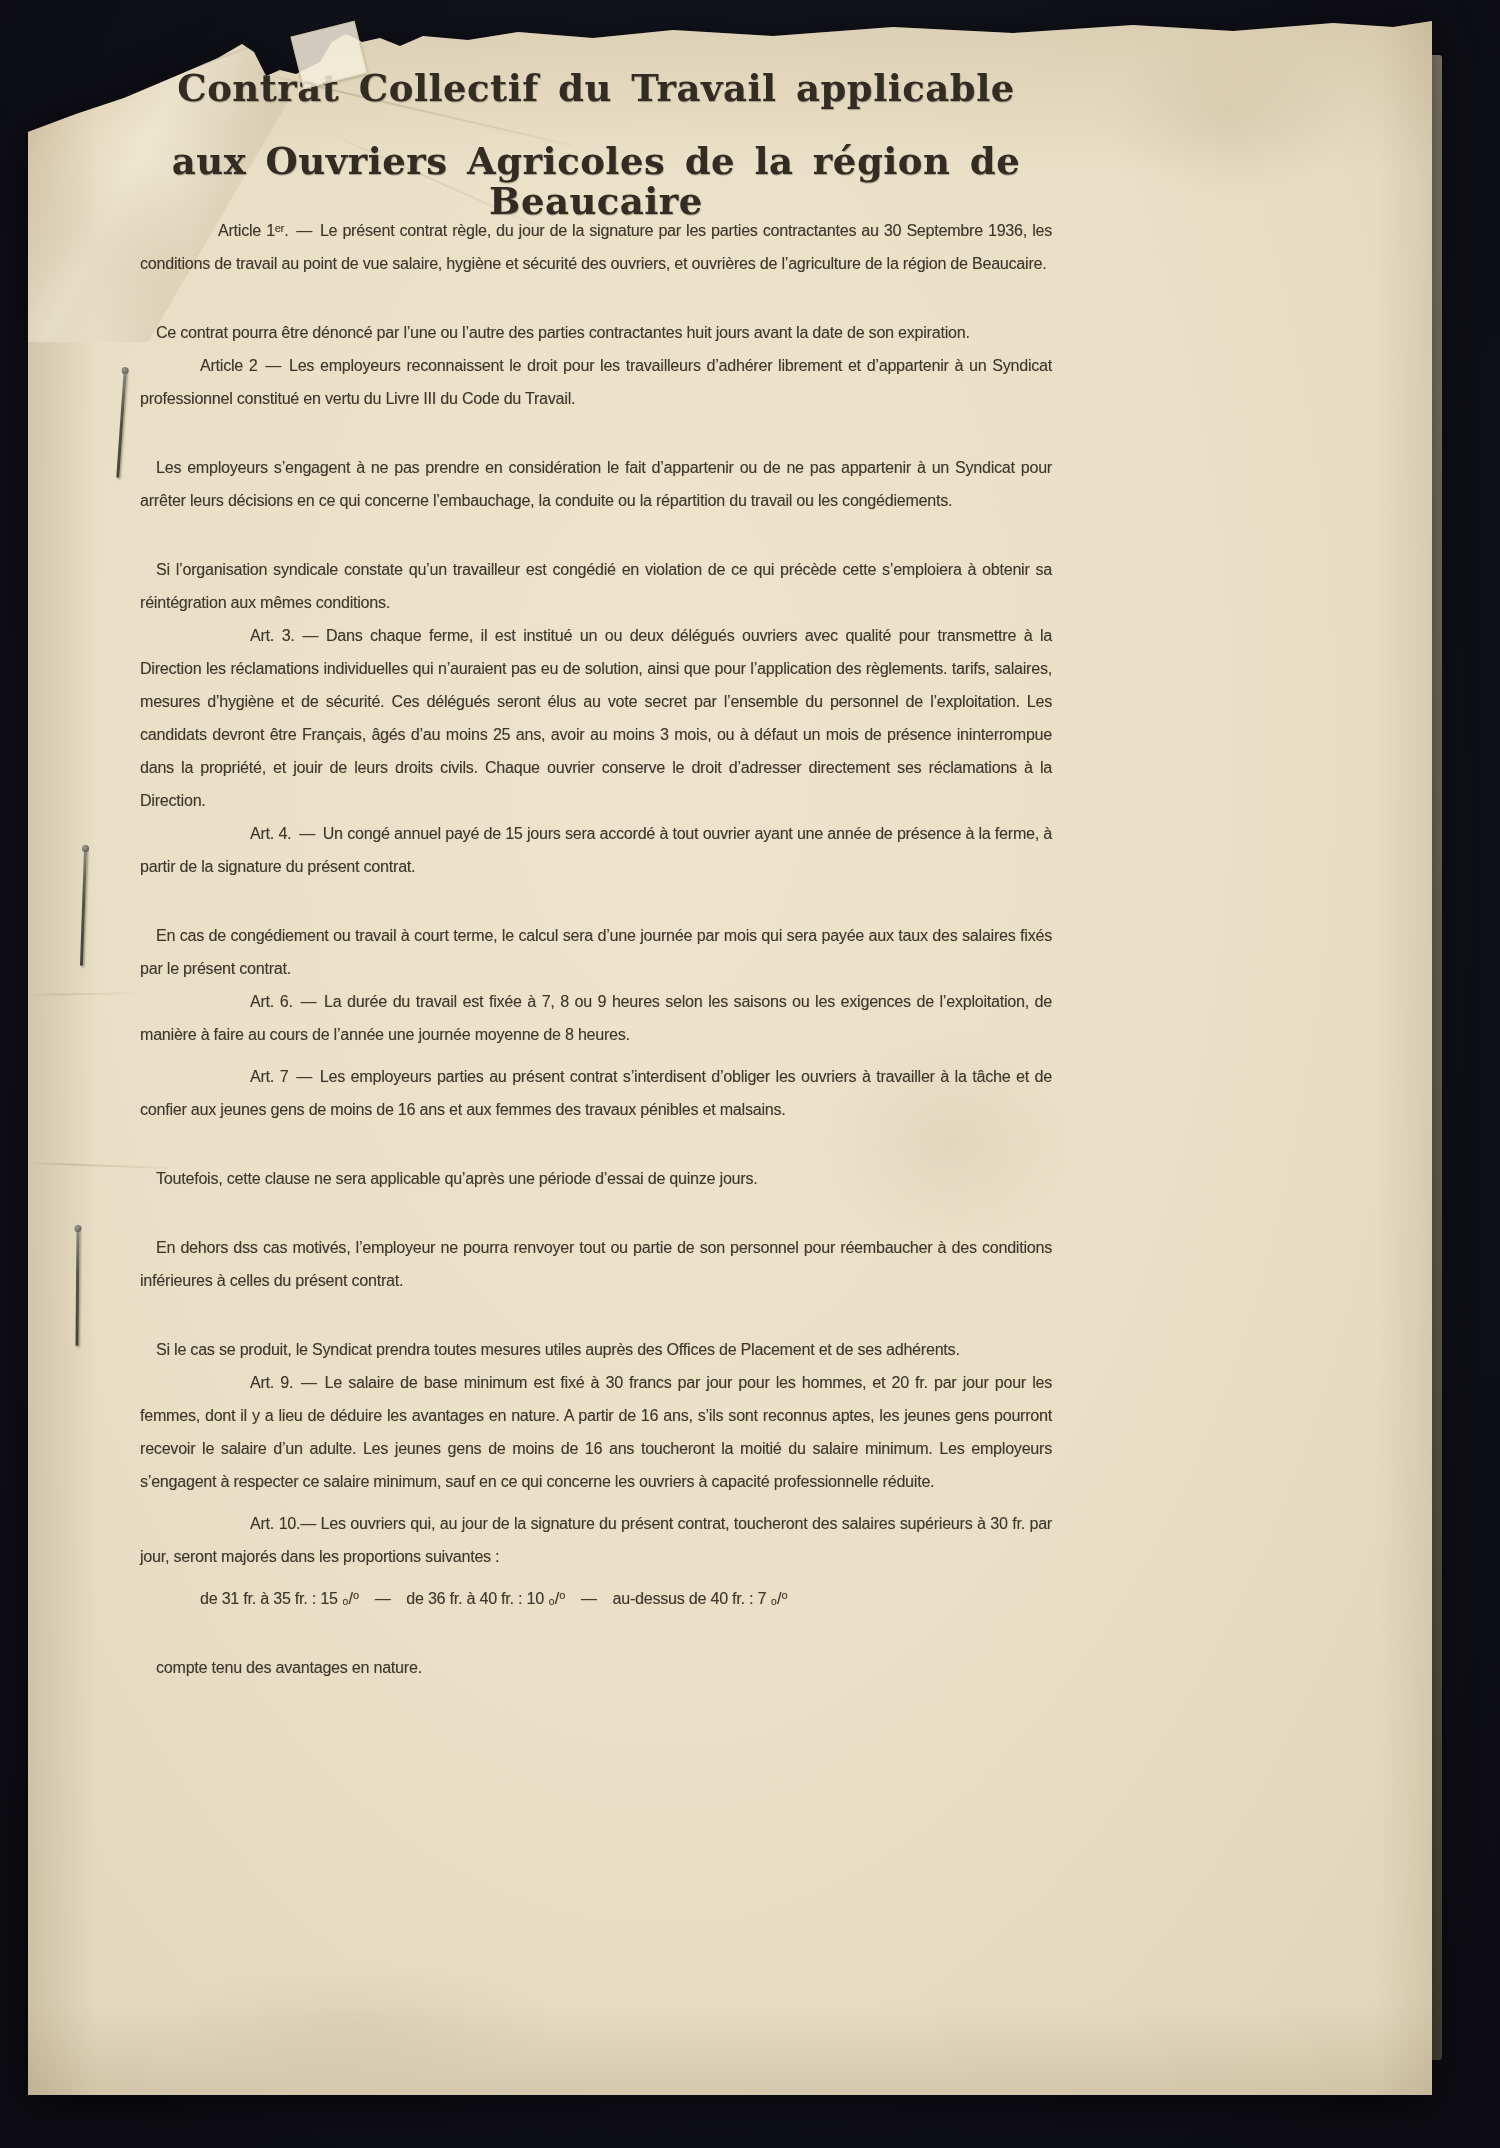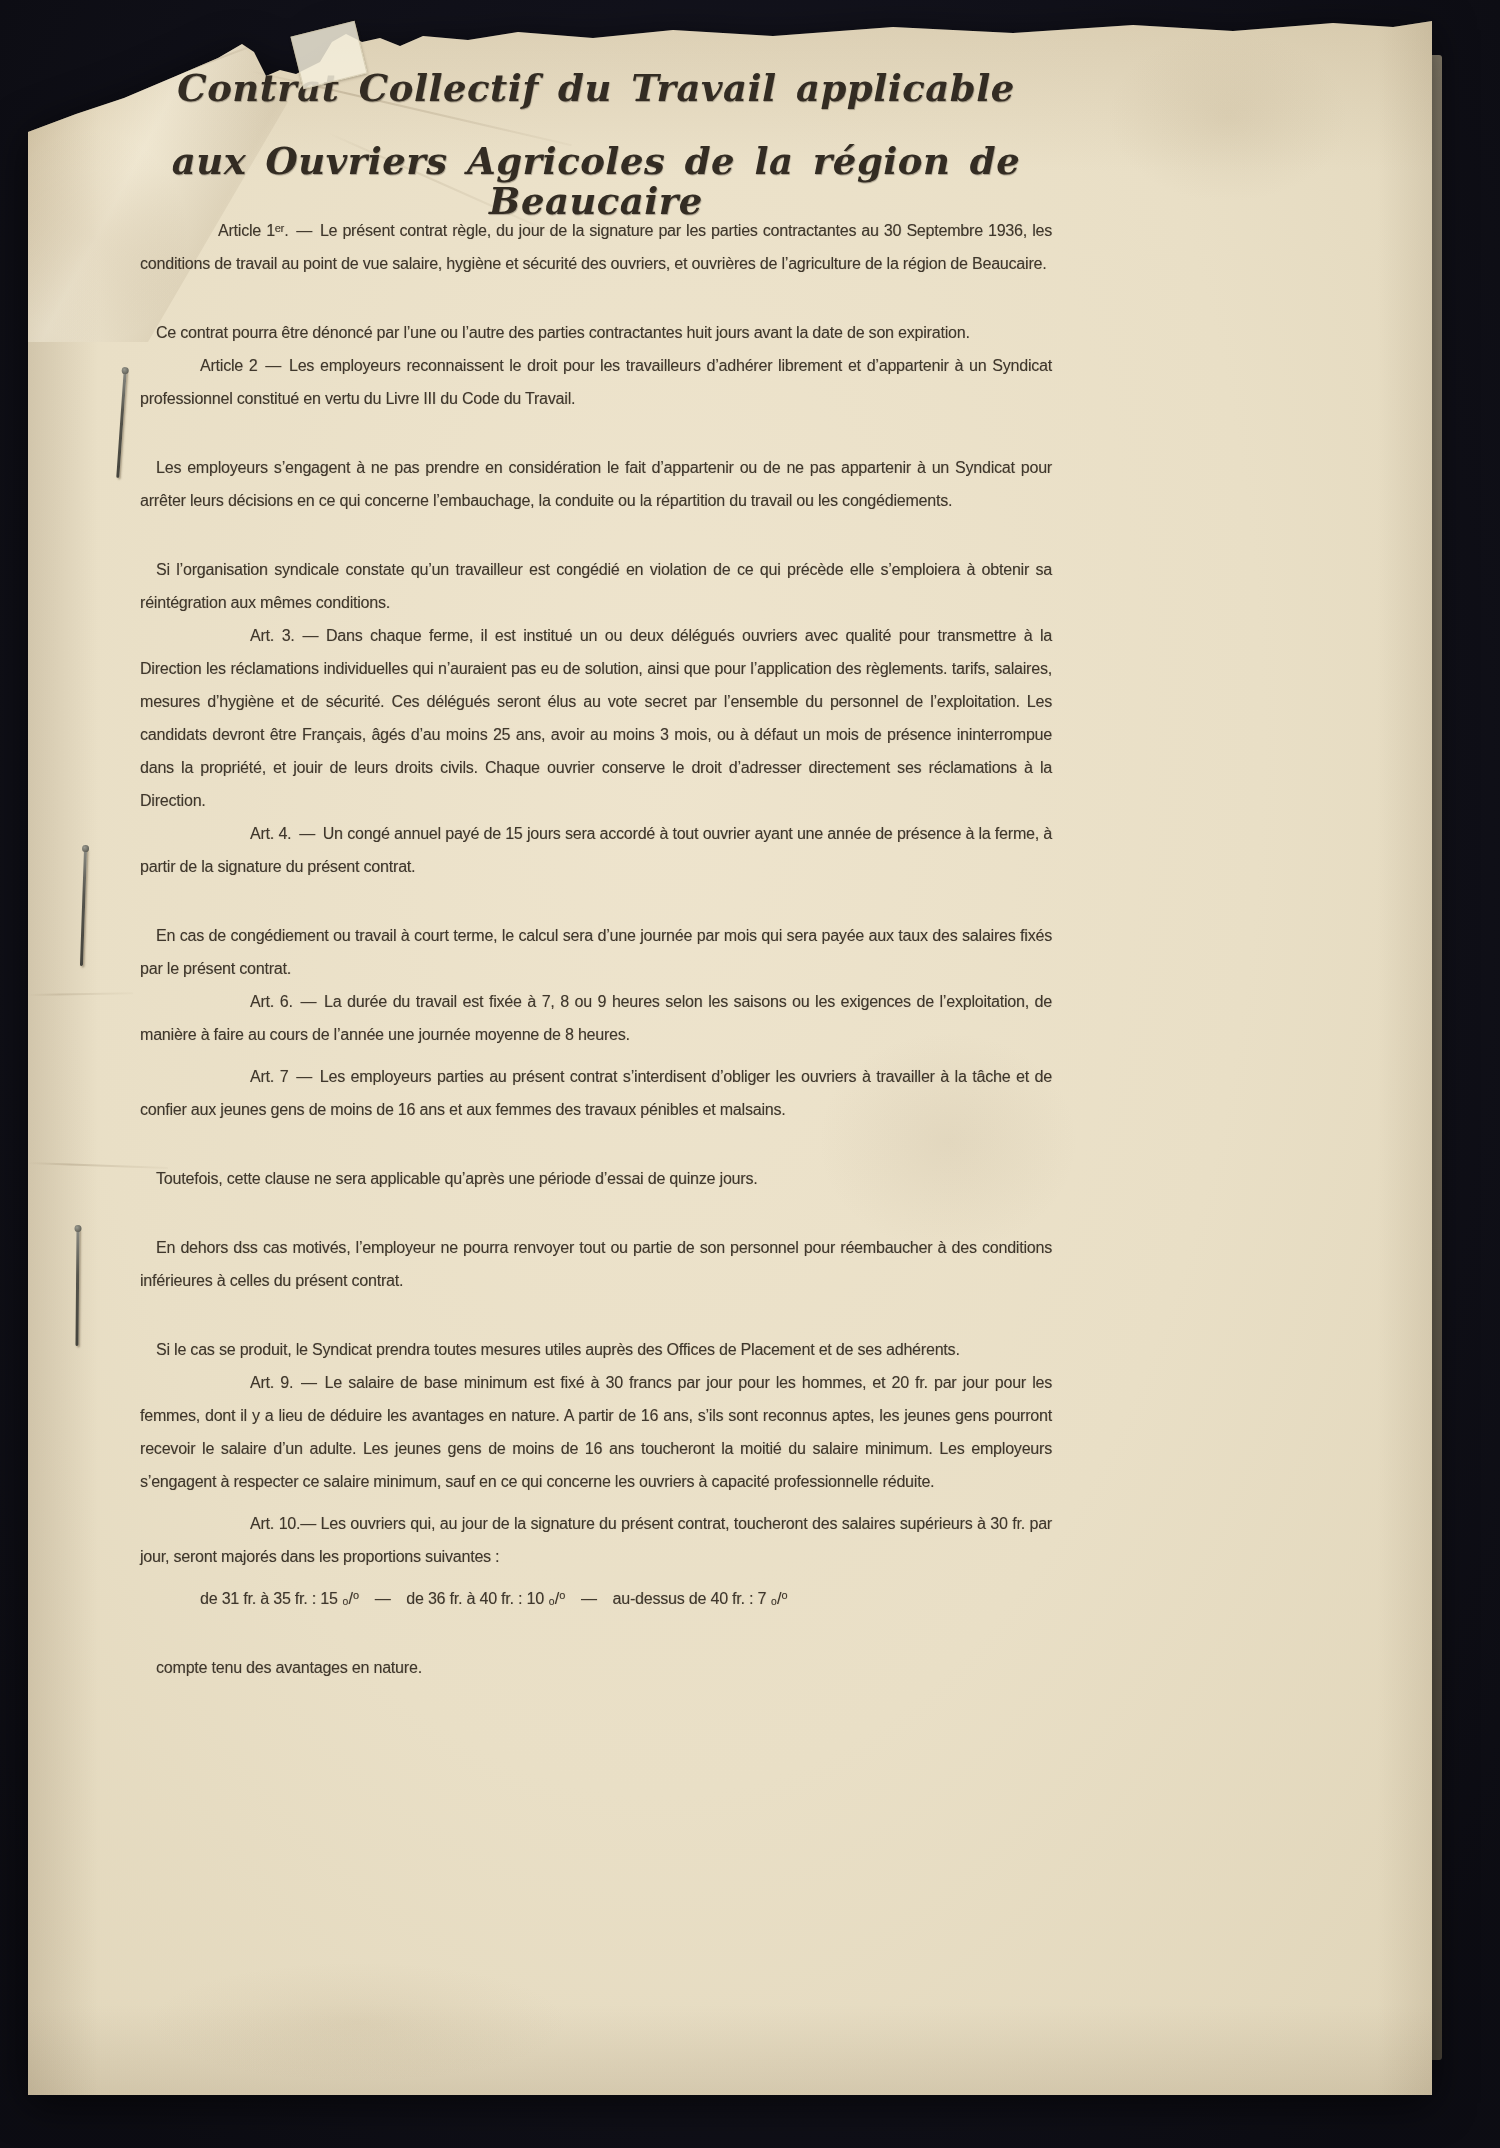--- a/index.html
+++ b/index.html
@@ -89,21 +89,20 @@
   }
   .title-wrap{
     position:absolute;left:112px;top:56px;width:912px;text-align:center;
     color:var(--title-ink);
     font-family:"DejaVu Serif","Liberation Serif",serif;
     font-weight:bold;
   }
   .title-line{
     font-size:37px;letter-spacing:0.5px;word-spacing:6px;line-height:1.1;
     text-shadow:0.6px 0.6px 0.8px rgba(51,44,35,0.35);
-    font-style:italic;
   }
   .title-line.l2{margin-top:32px;}
   .text-body{
     position:absolute;left:112px;top:202px;width:912px;
     font-size:16px;line-height:33px;letter-spacing:-0.2px;
     color:var(--ink);
     text-shadow:0.35px 0.35px 0.7px rgba(63,55,44,0.35);
   }
   .para{margin:0;text-align:justify;}
   .para.gap{margin-top:9px;}
@@ -136,21 +135,21 @@
       <div class="title-wrap">
         <div class="title-line l1">Contrat Collectif du Travail applicable</div>
         <div class="title-line l2">aux Ouvriers Agricoles de la région de Beaucaire</div>
       </div>
 
       <div class="text-body">
           <p class="para ind-lg">Article 1ᵉʳ. — Le présent contrat règle, du jour de la signature par les parties contractantes au 30 Septembre 1936, les conditions de travail au point de vue salaire, hygiène et sécurité des ouvriers, et ouvrières de l’agriculture de la région de Beaucaire.</p>
           <p class="para ind-sm">Ce contrat pourra être dénoncé par l’une ou l’autre des parties contractantes huit jours avant la date de son expiration.</p>
           <p class="para ind-md">Article 2 — Les employeurs reconnaissent le droit pour les travailleurs d’adhérer librement et d’appartenir à un Syndicat professionnel constitué en vertu du Livre III du Code du Travail.</p>
           <p class="para ind-sm">Les employeurs s’engagent à ne pas prendre en considération le fait d’appartenir ou de ne pas appartenir à un Syndicat pour arrêter leurs décisions en ce qui concerne l’embauchage, la conduite ou la répartition du travail ou les congédiements.</p>
-          <p class="para ind-sm">Si l’organisation syndicale constate qu’un travailleur est congédié en violation de ce qui précède elle s’emploiera à obtenir sa réintégration aux mêmes conditions.</p>
+          <p class="para ind-sm">Si l’organisation syndicale constate qu’un travailleur est congédié en violation de ce qui précède cette s’emploiera à obtenir sa réintégration aux mêmes conditions.</p>
           <p class="para ind-xl">Art. 3. — Dans chaque ferme, il est institué un ou deux délégués ouvriers avec qualité pour transmettre à la Direction les réclamations individuelles qui n’auraient pas eu de solution, ainsi que pour l’application des règlements. tarifs, salaires, mesures d’hygiène et de sécurité. Ces délégués seront élus au vote secret par l’ensemble du personnel de l’exploitation. Les candidats devront être Français, âgés d’au moins 25 ans, avoir au moins 3 mois, ou à défaut un mois de présence ininterrompue dans la propriété, et jouir de leurs droits civils. Chaque ouvrier conserve le droit d’adresser directement ses réclamations à la Direction.</p>
           <p class="para ind-xl">Art. 4. — Un congé annuel payé de 15 jours sera accordé à tout ouvrier ayant une année de présence à la ferme, à partir de la signature du présent contrat.</p>
           <p class="para ind-sm">En cas de congédiement ou travail à court terme, le calcul sera d’une journée par mois qui sera payée aux taux des salaires fixés par le présent contrat.</p>
           <p class="para ind-xl">Art. 6. — La durée du travail est fixée à 7, 8 ou 9 heures selon les saisons ou les exigences de l’exploitation, de manière à faire au cours de l’année une journée moyenne de 8 heures.</p>
           <p class="para ind-xl gap">Art. 7 — Les employeurs parties au présent contrat s’interdisent d’obliger les ouvriers à travailler à la tâche et de confier aux jeunes gens de moins de 16 ans et aux femmes des travaux pénibles et malsains.</p>
           <p class="para ind-sm">Toutefois, cette clause ne sera applicable qu’après une période d’essai de quinze jours.</p>
           <p class="para ind-sm">En dehors dss cas motivés, l’employeur ne pourra renvoyer tout ou partie de son personnel pour réembaucher à des conditions inférieures à celles du présent contrat.</p>
           <p class="para ind-sm">Si le cas se produit, le Syndicat prendra toutes mesures utiles auprès des Offices de Placement et de ses adhérents.</p>
           <p class="para ind-xl">Art. 9. — Le salaire de base minimum est fixé à 30 francs par jour pour les hommes, et 20 fr. par jour pour les femmes, dont il y a lieu de déduire les avantages en nature. A partir de 16 ans, s’ils sont reconnus aptes, les jeunes gens pourront recevoir le salaire d’un adulte. Les jeunes gens de moins de 16 ans toucheront la moitié du salaire minimum. Les employeurs s’engagent à respecter ce salaire minimum, sauf en ce qui concerne les ouvriers à capacité professionnelle réduite.</p>
           <p class="para ind-xl gap">Art. 10.— Les ouvriers qui, au jour de la signature du présent contrat, toucheront des salaires supérieurs à 30 fr. par jour, seront majorés dans les proportions suivantes :</p>

